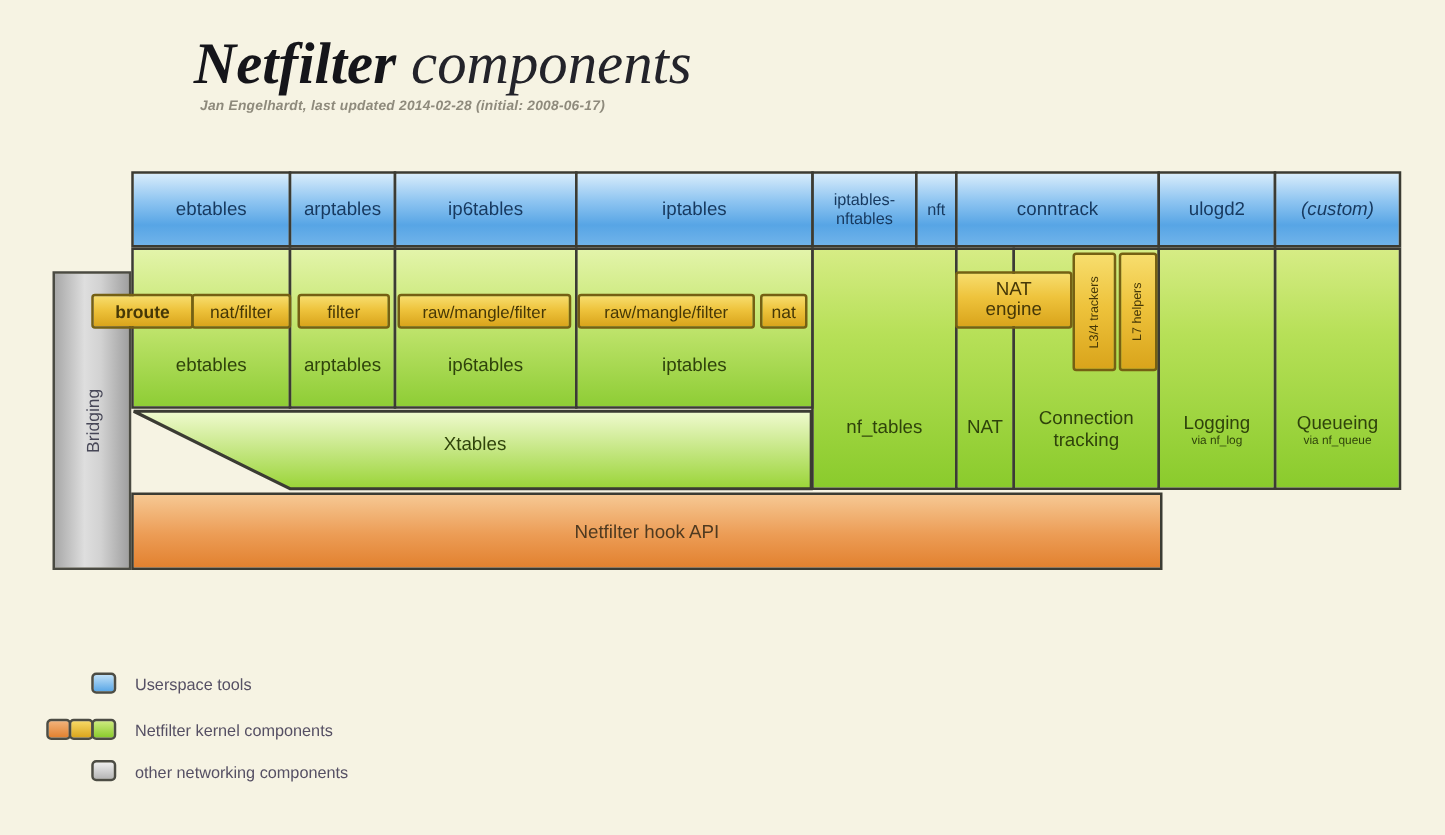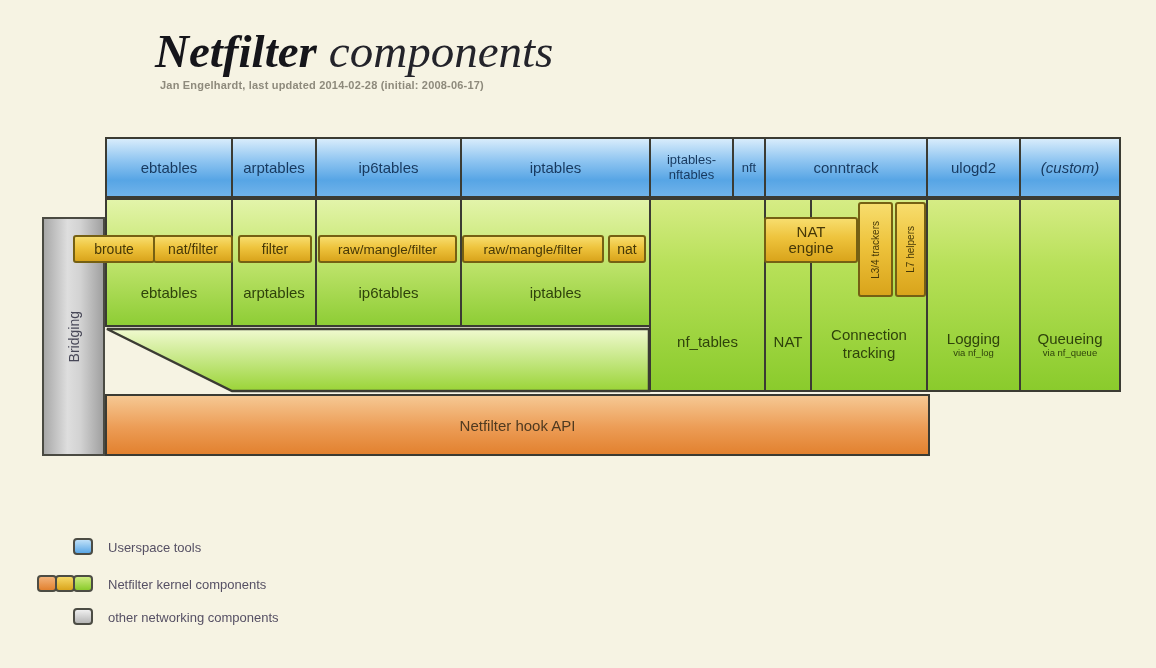--- a/index.html
+++ b/index.html
@@ -5,21 +5,21 @@
   html,body{margin:0;padding:0;}
   body{font-family:"Liberation Sans",sans-serif;}
   #canvas{position:relative;width:1156px;height:668px;background:#f6f3e3;overflow:hidden;}
 
   
   #title{position:absolute;left:155px;top:26px;font-family:"Liberation Serif",serif;
          font-style:italic;font-size:47px;color:#15151a;white-space:nowrap;line-height:1.1;}
   #title .t-main{font-weight:bold;}
   #title .t-sec{font-weight:normal;margin-left:12px;color:#23232a;}
   #subtitle{position:absolute;left:160px;top:79px;font-size:11px;font-weight:bold;
-            color:#8e8a7c;letter-spacing:.2px;}
+            color:#8e8a7c;letter-spacing:.2px;font-style:italic;}
 
   
   .box{position:absolute;box-sizing:border-box;border:2px solid #3b3b33;
        display:flex;align-items:center;justify-content:center;text-align:center;}
 
   .blue{background:linear-gradient(180deg,#d8ecfb 0%,#8fc5f1 38%,#57a5e5 72%,#70b3ea 100%);
         color:#17395f;font-size:15px;}
   .greenL{background:linear-gradient(180deg,#e3f4aa 0%,#c9e877 40%,#8ecd35 100%);
         color:#2f430b;font-size:15px;align-items:flex-end;padding-bottom:24px;}
   .greenM{background:linear-gradient(180deg,#d6ec85 0%,#b7e058 35%,#8acb2c 100%);
@@ -54,21 +54,21 @@
   #km-nftables{left:649px;width:117px;padding-bottom:40px;}
   #km-nat{left:764px;width:48px;padding-bottom:40px;}
   #km-conn{left:810px;width:118px;padding-bottom:28px;line-height:1.2;}
   #km-logging{left:926px;width:95px;padding-bottom:32px;}
   #km-queueing{left:1019px;width:102px;padding-bottom:32px;}
   .sublabel{display:block;font-size:9.5px;margin-top:0px;}
   .biglabel{display:block;font-size:15px;line-height:1.1;}
 
   
   .ch{top:235px;height:28px;}
-  #ch-broute{left:73px;width:82px;font-size:14px;}
+  #ch-broute{left:73px;width:82px;font-size:14px;font-weight:bold;}
   #ch-natfilter{left:153px;width:80px;font-size:14px;}
   #ch-filter{left:238px;width:74px;font-size:14px;justify-content:center;}
   #ch-rawv6{left:318px;width:139px;}
   #ch-rawv4{left:462px;width:142px;}
   #ch-nat{left:608px;width:38px;font-size:14px;}
 
   
   #ch-natengine{left:764px;top:217px;width:94px;height:46px;font-size:15px;line-height:1.1;}
   #ch-natengine span{display:inline-block;width:62px;}
   #ch-l34{left:858px;top:202px;width:35px;height:95px;}
@@ -204,20 +204,21 @@
 
   <svg id="xtables-svg" width="546" height="67">
     <defs>
       <linearGradient id="xg" x1="0" y1="0" x2="0" y2="1">
         <stop offset="0" stop-color="#f0fad0"></stop>
         <stop offset="1" stop-color="#9ad437"></stop>
       </linearGradient>
     </defs>
     <polygon points="2,2 544,2 544,64 127,64" fill="url(#xg)" stroke="#3b3b33" stroke-width="2.5"></polygon>
   </svg>
+  <div id="xtables-label">Xtables</div>
 
   <div class="box" id="bridging">
       <span class="vtext">Bridging</span>
     </div>
 
   <div class="box" id="hookapi">
       <span>Netfilter hook API</span>
     </div>
 
 

